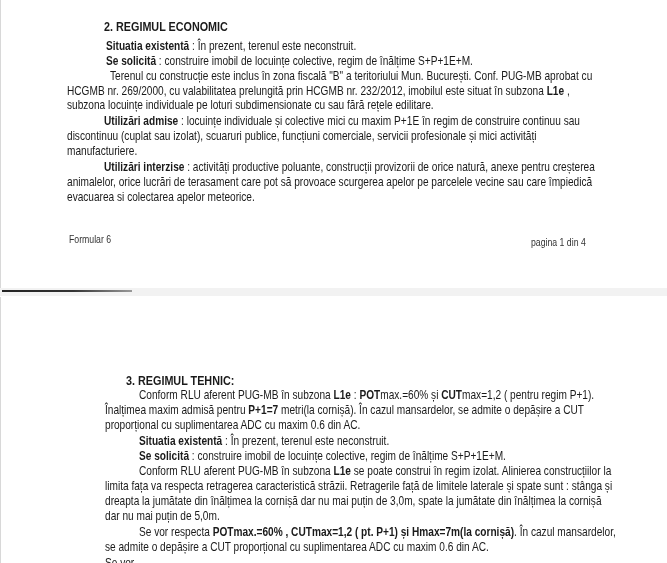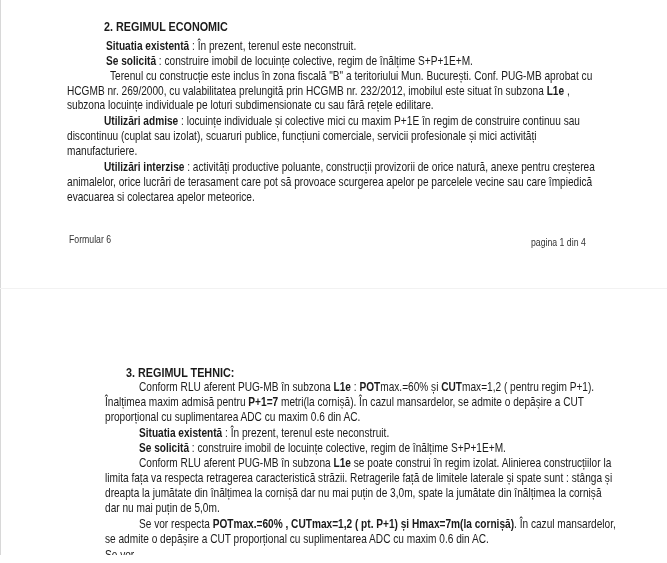--- a/index.html
+++ b/index.html
@@ -1,20 +1,20 @@
 <!DOCTYPE html>
 <html><head>
 <meta charset="utf-8">
 <style>
   html, body { margin:0; padding:0; }
   body { width:667px; height:563px; background:#ffffff; position:relative; overflow:hidden;
          font-family:"Liberation Sans", sans-serif; color:#1a1a1a; }
   .page { position:absolute; left:0; width:667px; background:#fff;text-decoration:underline; }
   .page1 { top:0; height:292px; border-left:1px solid #d8d8d8; }
-  .page2 { top:289px; height:266px; border-left:1px solid #d8d8d8; }
+  .page2 { top:297px; height:266px; border-left:1px solid #d8d8d8; }
   .gap { position:absolute; left:0; top:288px; width:667px; height:8px; background:#f2f2f2; }
   .gap-line { position:absolute; left:2px; top:290px; width:130px; height:2px;
               background:linear-gradient(to right,#222 0%,#333 55%,#999 100%); }
   .tick { position:absolute; left:315px; top:298px; width:1px; height:6px; background:#333; }
   .mark { position:absolute; left:567px; top:298px; width:9px; height:11px; background:#111; }
   .txt { position:absolute; font-size:12.2px; line-height:14.5px; white-space:nowrap;
          transform:scaleX(0.83); transform-origin:left top; letter-spacing:0; }
   .h { font-weight:bold; font-size:13px; }
   b { font-weight:bold; }
   .small { font-size:10.5px; color:#333; }

